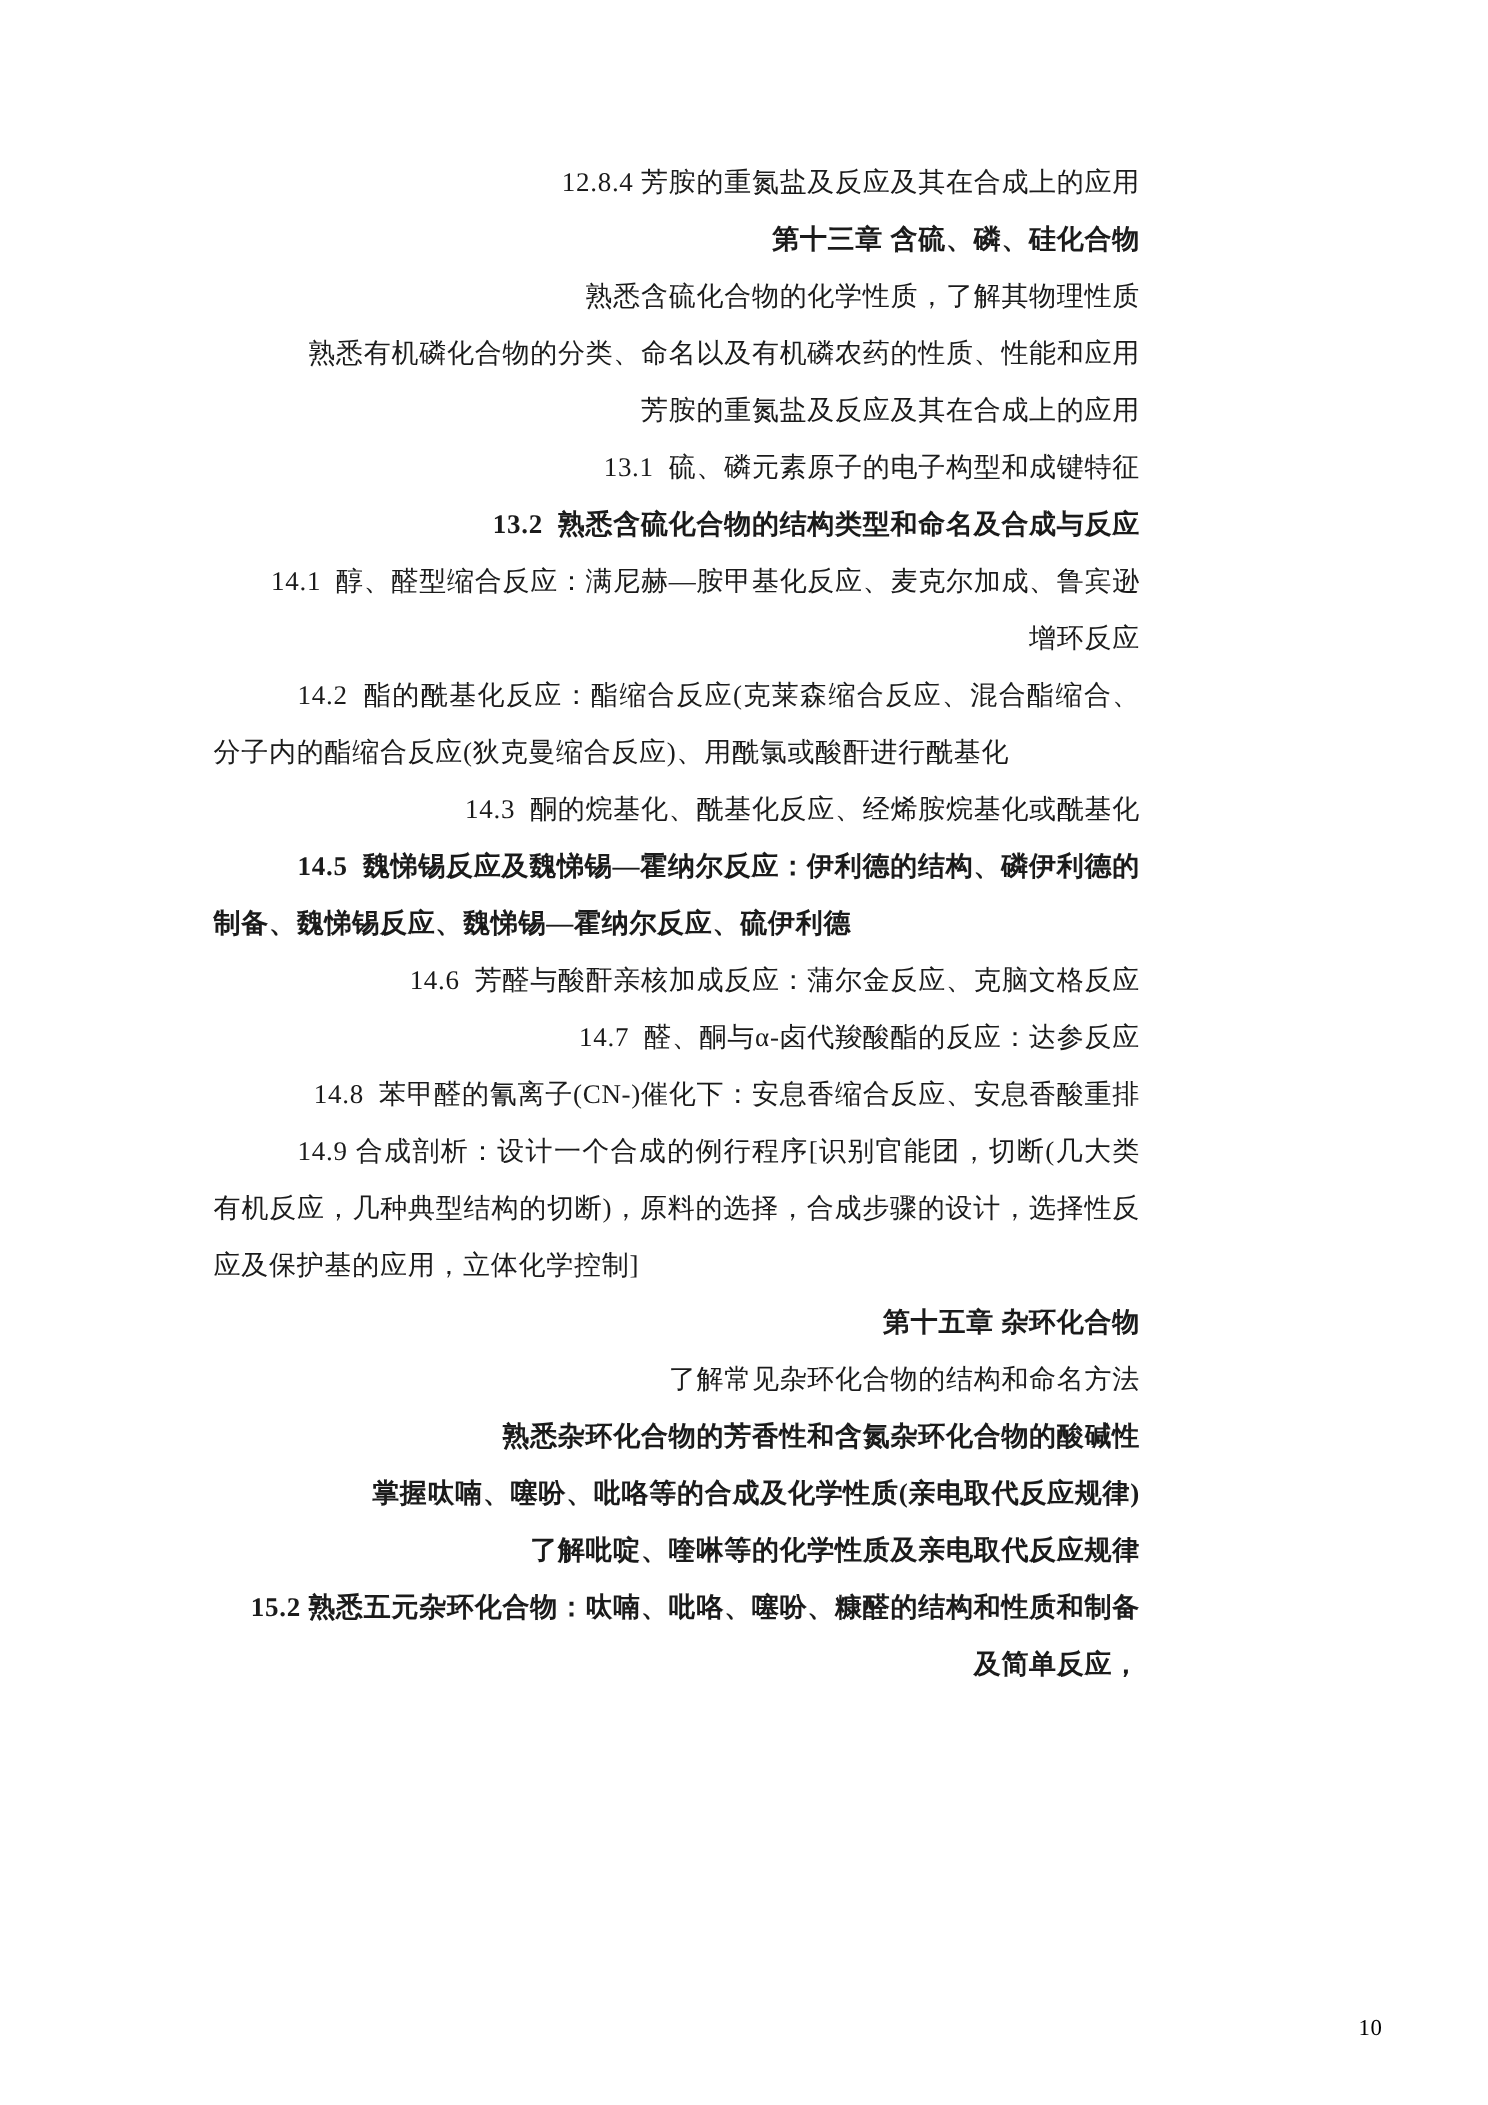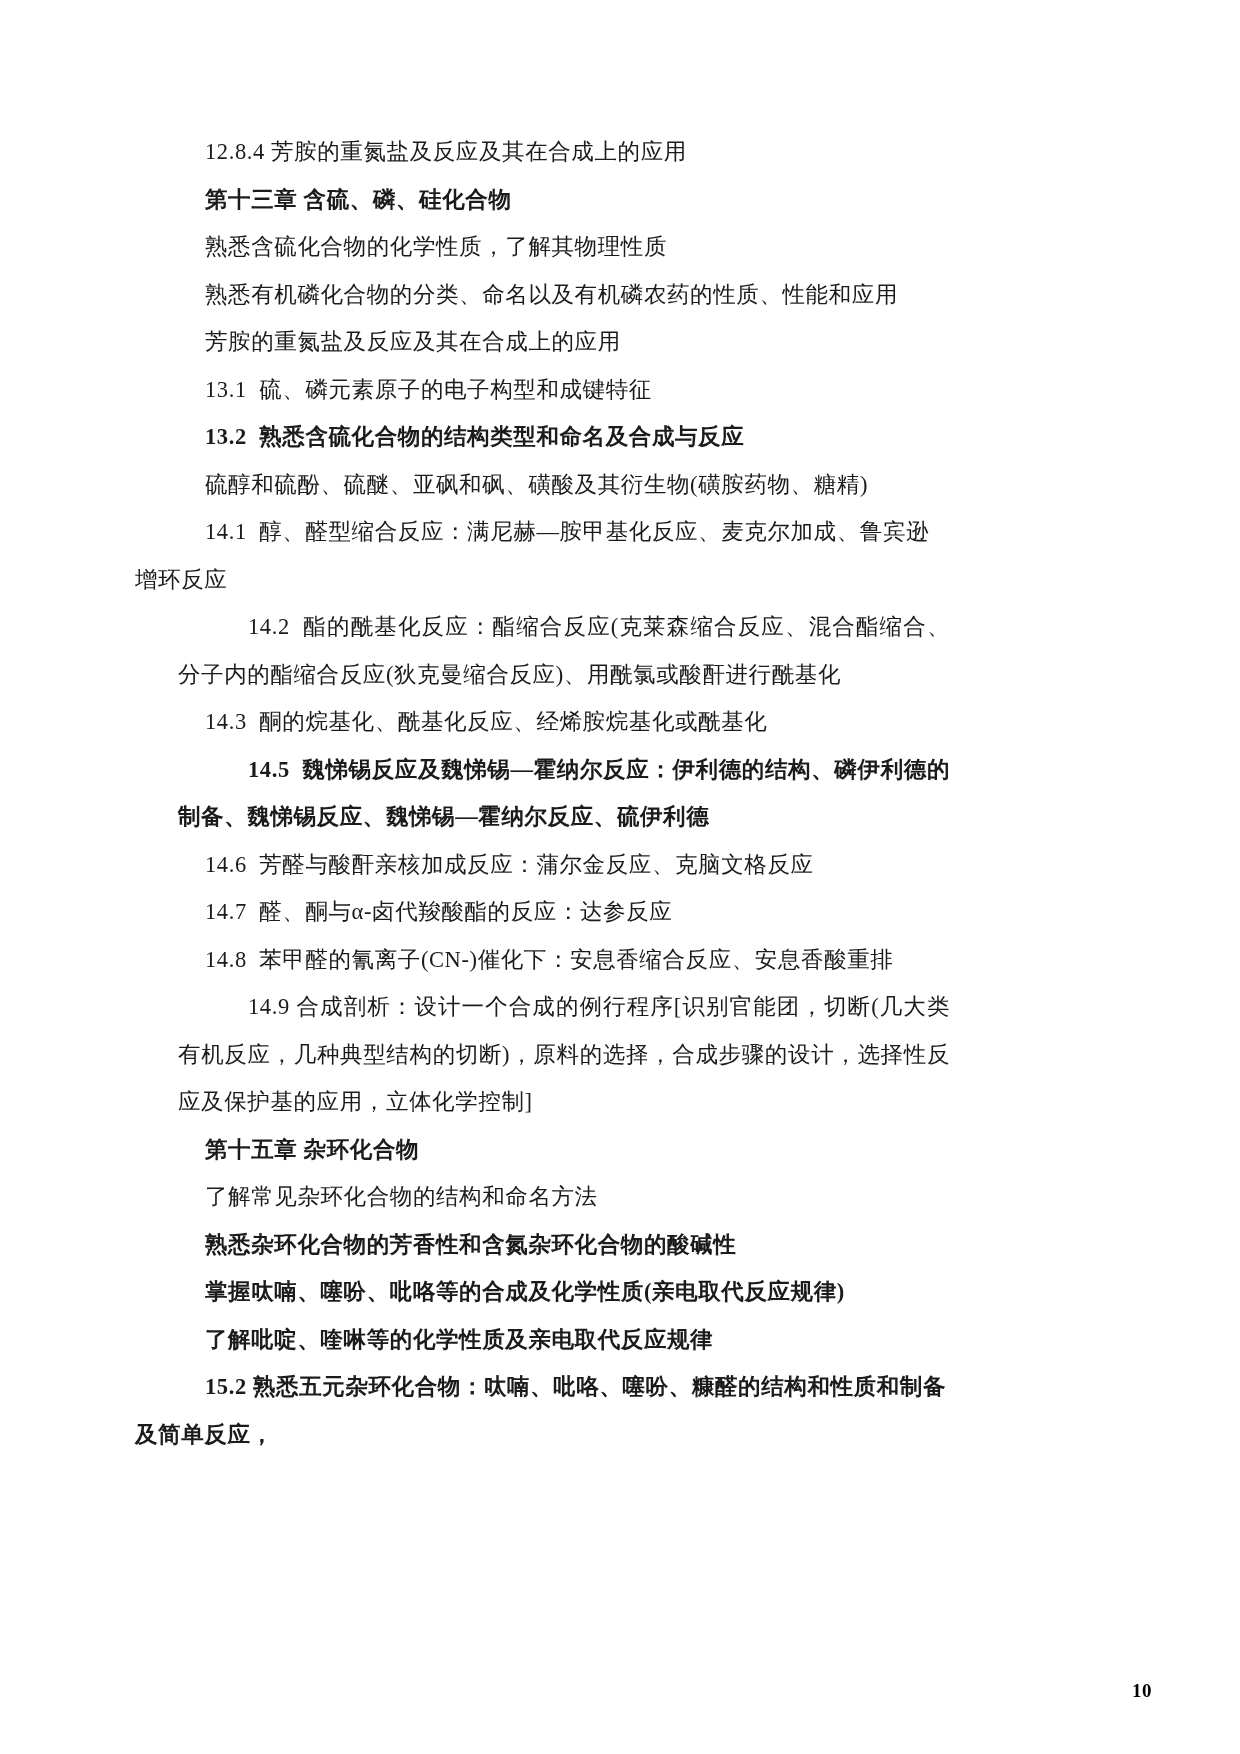--- a/index.html
+++ b/index.html
@@ -32,57 +32,57 @@
     white-space: pre-wrap;
     word-break: break-all;
     color: #1b1b1b;
   }
   .b {
     font-weight: bold;
   }
 
   .para {
     margin: 0;
+    text-align: right;
   }
   
   .wrap {
     text-indent: 70px;
     text-align: justify;
     text-justify: inter-ideograph;
     margin-left: 43px;
   }
   .nowrap-line {
     text-indent: 70px;
   }
 
   .page-number {
     position: absolute;
     right: 88px;
     bottom: 52px;
     font-size: 19px;
-    font-weight: bold;
+    font-weight: normal;
     font-family: "Liberation Serif", "DejaVu Serif", serif;
     color: #000000;
     letter-spacing: 0.5px;
   }
 </style>
 </head>
 <body>
 
 <div class="page">
 
   <div class="content">
       <div class="line para nowrap-line">12.8.4 芳胺的重氮盐及反应及其在合成上的应用</div>
       <div class="line para nowrap-line b">第十三章 含硫、磷、硅化合物</div>
       <div class="line para nowrap-line">熟悉含硫化合物的化学性质，了解其物理性质</div>
       <div class="line para nowrap-line">熟悉有机磷化合物的分类、命名以及有机磷农药的性质、性能和应用</div>
       <div class="line para nowrap-line">芳胺的重氮盐及反应及其在合成上的应用</div>
       <div class="line para nowrap-line">13.1  硫、磷元素原子的电子构型和成键特征</div>
       <div class="line para nowrap-line b">13.2  熟悉含硫化合物的结构类型和命名及合成与反应</div>
-      <div class="line para nowrap-line">硫醇和硫酚、硫醚、亚砜和砜、磺酸及其衍生物(磺胺药物、糖精)</div>
       <div class="line para nowrap-line">14.1  醇、醛型缩合反应：满尼赫—胺甲基化反应、麦克尔加成、鲁宾逊增环反应</div>
       <div class="line para wrap">14.2  酯的酰基化反应：酯缩合反应(克莱森缩合反应、混合酯缩合、分子内的酯缩合反应(狄克曼缩合反应)、用酰氯或酸酐进行酰基化</div>
       <div class="line para nowrap-line">14.3  酮的烷基化、酰基化反应、经烯胺烷基化或酰基化</div>
       <div class="line para wrap b">14.5  魏悌锡反应及魏悌锡—霍纳尔反应：伊利德的结构、磷伊利德的制备、魏悌锡反应、魏悌锡—霍纳尔反应、硫伊利德</div>
       <div class="line para nowrap-line">14.6  芳醛与酸酐亲核加成反应：蒲尔金反应、克脑文格反应</div>
       <div class="line para nowrap-line">14.7  醛、酮与α-卤代羧酸酯的反应：达参反应</div>
       <div class="line para nowrap-line">14.8  苯甲醛的氰离子(CN-)催化下：安息香缩合反应、安息香酸重排</div>
       <div class="line para wrap">14.9 合成剖析：设计一个合成的例行程序[识别官能团，切断(几大类有机反应，几种典型结构的切断)，原料的选择，合成步骤的设计，选择性反应及保护基的应用，立体化学控制]</div>
       <div class="line para nowrap-line b">第十五章 杂环化合物</div>
       <div class="line para nowrap-line">了解常见杂环化合物的结构和命名方法</div>

